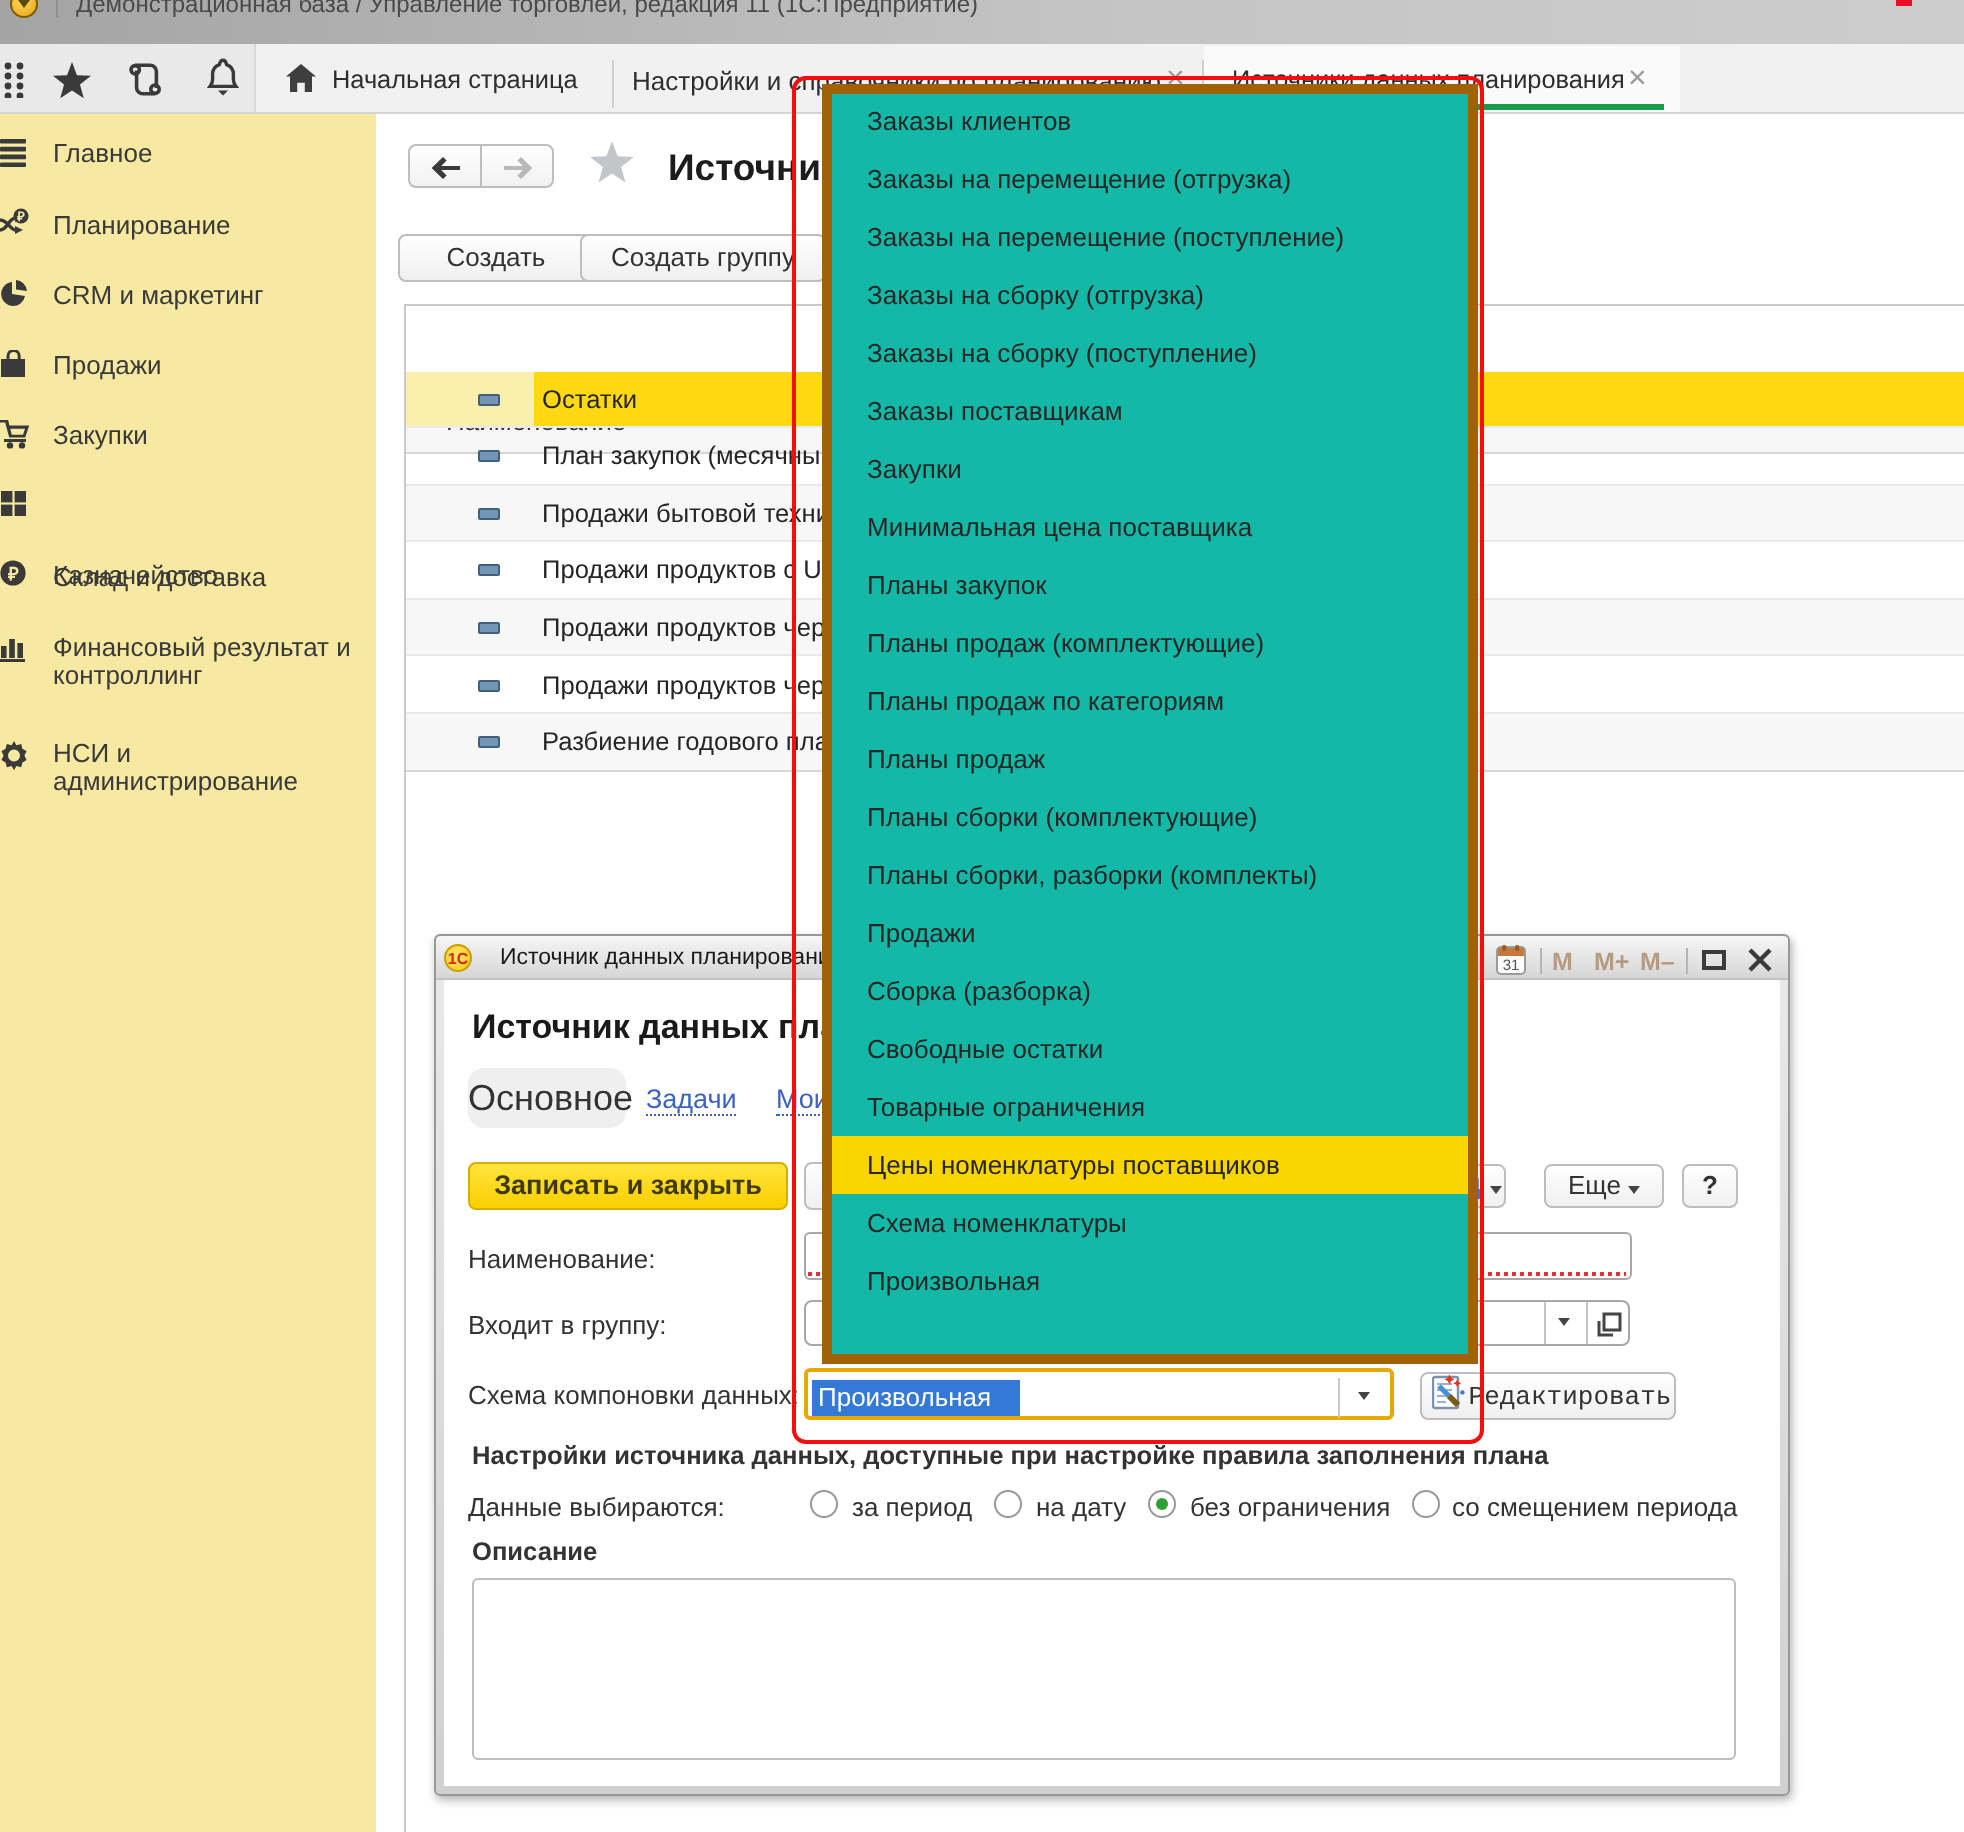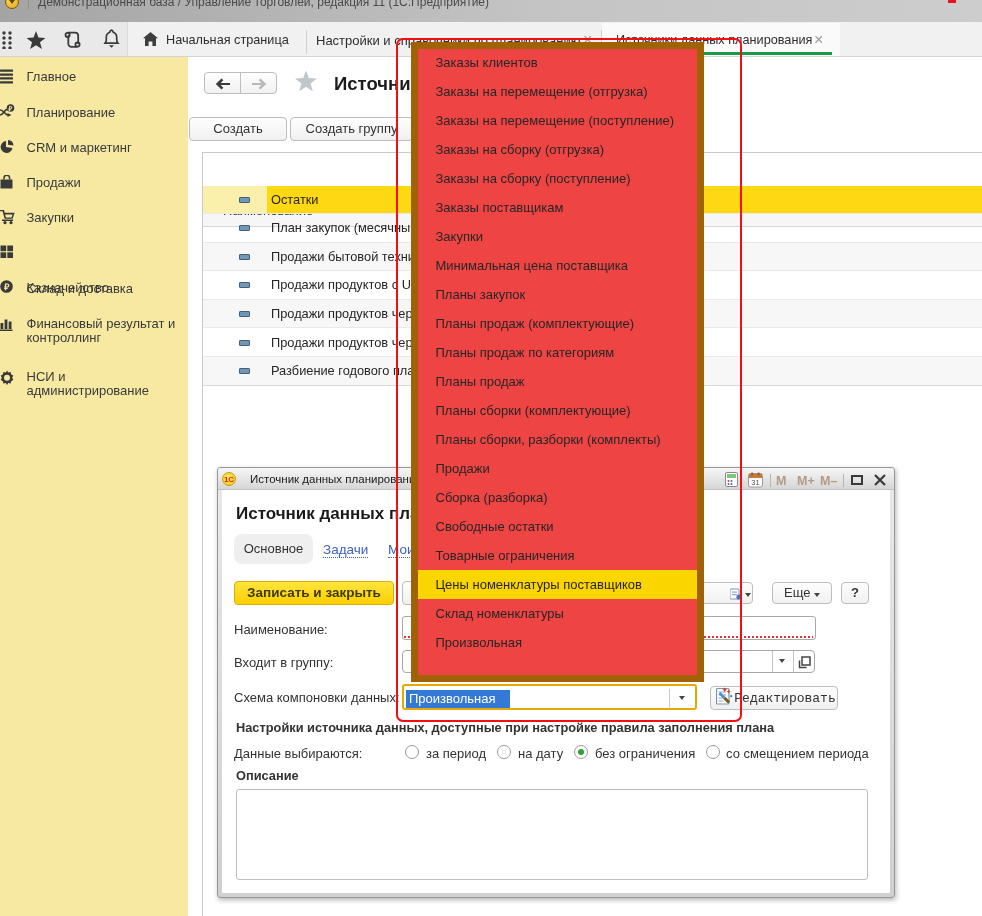--- a/index.html
+++ b/index.html
@@ -29,21 +29,21 @@
 .side-txt { color:#3a3a3a; font-size:13px; white-space:nowrap; } .side-wrap { white-space:normal !important; }
 
 
 #navgrp { left:204px; top:72px; width:73px; height:22px; }
 .navbtn { width:37px; height:22px; background:linear-gradient(#fff,#f1f1f1); border:1px solid #bdbdbd; position:absolute; text-align:center; line-height:20px; font-size:14px; }
 #navback { left:0; border-radius:4px 0 0 4px; color:#333; }
 #navfwd { left:36px; border-radius:0 4px 4px 0; color:#b0b0b0; }
 
 #maintitle { left:334px; top:73px; font-size:18.5px; font-weight:bold; color:#1c1c1c; white-space:nowrap; }
 .btn { background:linear-gradient(#fefefe,#f0f0f0); border:1px solid #bdbdbd; border-radius:4px; font-size:13px; color:#333; text-align:center; }
-#btncreate { left:189px; top:117px; width:98px; height:24px; line-height:22px; }
+#btncreate { left:199px; top:117px; width:98px; height:24px; line-height:22px; }
 #btngroup { left:290px; top:117px; width:123px; height:24px; line-height:22px; }
 
 
 #tbl { left:202px; top:152px; width:781px; height:764px; border-left:1px solid #c9c9c9; border-top:1px solid #c9c9c9; background:#fff; }
 #thead { left:203px; top:153px; width:779px; height:32px; background:#f6f6f6; border-bottom:1px solid #d5d5d5; font-size:13px; color:#333;margin-top:42px; }
 #theadtxt { left:20px; top:8px; }
 .row { left:203px; width:779px; height:28.6px; font-size:12.8px; color:#262626; border-bottom:1px solid #e9e9e9; white-space:nowrap; overflow:hidden; }
 .row .ricon { position:absolute; left:36px; top:11px; width:11px; height:6px; background:#7296b5; border:1px solid #42607a; border-radius:1px; }
 .row .rtxt { position:absolute; left:68px; top:6px; }
 .rowalt { background:#f7f7f7; }
@@ -52,21 +52,21 @@
 
 
 #dlg { left:217px; top:467px; width:678px; height:431px; background:linear-gradient(#e9e9e9,#d0d0d0); border:1px solid #989898; border-radius:3px; box-shadow:1px 2px 5px rgba(0,0,0,0.3); }
 #dlgtitle { left:218px; top:468px; width:676px; height:22px; background:linear-gradient(#f6f6f6,#d6d6d6); border-bottom:1px solid #c2c2c2; border-radius:3px 3px 0 0; }
 #dlgico { left:222px; top:472px; width:14px; height:14px; border-radius:50%; background:radial-gradient(circle at 45% 40%, #ffe96a, #f3c713); border:1px solid #caa000; font-size:8px; font-weight:bold; color:#d42b1e; text-align:center; line-height:13px; }
 #dlgtitletxt { left:250px; top:473px; font-size:11.5px; color:#1a1a1a; white-space:nowrap; }
 #dlgbody { left:222px; top:490px; width:668px; height:403px; background:#fff; }
 
 
 #dlgh1 { left:236px; top:504px; font-size:17px; font-weight:bold; color:#1a1a1a; white-space:nowrap; }
-#tabchip { left:234px; top:534px; width:79px; height:30px; background:#efefef; border-radius:8px; font-size:13px; color:#333; text-align:center; line-height:30px; }
+#tabchip { left:234px; top:534px; width:79px; height:30px; background:#efefef; border-radius:8px; font-size:18px; color:#333; text-align:center; line-height:30px; }
 .dlink { top:542px; font-size:13.5px; color:#3c62c1; border-bottom:1px dotted #3c62c1; white-space:nowrap; }
 #btnsave { left:234px; top:581px; width:160px; height:24px; background:linear-gradient(#ffe53e,#fbcf00); border:1px solid #d9ae00; border-radius:4px; font-size:13.5px; font-weight:bold; color:#403a00; text-align:center; line-height:22px; }
 #btnsave2 { left:402px; top:581px; width:80px; height:24px; }
 #btnsplit { left:700px; top:582px; width:53px; height:22px; line-height:20px; }
 #btnmore { left:772px; top:582px; width:60px; height:22px; line-height:20px; }
 #btnhelp { left:841px; top:582px; width:28px; height:22px; line-height:20px; font-weight:bold; }
 .flabel { left:234px; font-size:13px; color:#333; white-space:nowrap; }
 .field { background:#fff; border:1px solid #a8a8a8; border-radius:3px; }
 #inp1 { left:402px; top:616px; width:414px; height:24px; }
 #dotted1 { left:404px; top:636px; width:409px; height:2px; background-image:repeating-linear-gradient(90deg,#e03535 0 2px,transparent 2px 4px); }
@@ -80,21 +80,21 @@
 #combo3arr { left:679px; top:696px; }
 #btnedit { left:710px; top:686px; width:128px; height:24px; line-height:22px; }
 .downarr { width:0; height:0; border-left:3.5px solid transparent; border-right:3.5px solid transparent; border-top:4.5px solid #444; display:inline-block; }
 #boldline { left:236px; top:720px; font-size:12.8px; font-weight:bold; color:#333; white-space:nowrap; }
 .radio { position:absolute; width:14px; height:14px; border:1px solid #999; border-radius:50%; background:#fff; }
 .radio.sel:after { content:""; position:absolute; left:3px; top:3px; width:6px; height:6px; border-radius:50%; background:#2fa032; }
 #desclbl { left:236px; top:768px; font-size:12.8px; font-weight:bold; color:#333; }
 #descbox { left:236px; top:789px; width:632px; height:91px; background:#fff; border:1px solid #bdbdbd; border-radius:3px; }
 
 
-#ddwn { left:411px; top:42px; width:293px; height:639.5px; background:#ef4444; border:7px solid #a16207; } .dditem:first-child{ margin-top:-1.5px; }
+#ddwn { left:411px; top:42px; width:328px; height:639.5px; background:#14b8a6; border:5px solid #a16207; } .dditem:first-child{ margin-top:-1.5px; }
 .dditem { position:relative; height:29.05px; line-height:29.05px; padding-left:17.5px; font-size:13px; color:#262626; white-space:nowrap; }
 .ddsel { background:#fbd500; }
 
 
 #redrect { left:395.6px; top:38px; width:346.2px; height:683.5px; border:2.8px solid #f60d0d; border-radius:7px; }
 </style>
 </head>
 <body>
 <div class="abs" id="titlebar"></div>
 <div class="abs" id="apptitle">Демонстрационная база / Управление торговлей, редакция 11  (1С:Предприятие)</div>
@@ -366,17 +366,17 @@
 <div class="dditem">Планы продаж (комплектующие)</div>
 <div class="dditem">Планы продаж по категориям</div>
 <div class="dditem">Планы продаж</div>
 <div class="dditem">Планы сборки (комплектующие)</div>
 <div class="dditem">Планы сборки, разборки (комплекты)</div>
 <div class="dditem">Продажи</div>
 <div class="dditem">Сборка (разборка)</div>
 <div class="dditem">Свободные остатки</div>
 <div class="dditem">Товарные ограничения</div>
 <div class="dditem ddsel">Цены номенклатуры поставщиков</div>
-<div class="dditem">Склад номенклатуры</div>
+<div class="dditem">Схема номенклатуры</div>
 <div class="dditem">Произвольная</div>
 </div>
 
 <div class="abs" id="redrect"></div>
 
 </body></html>

